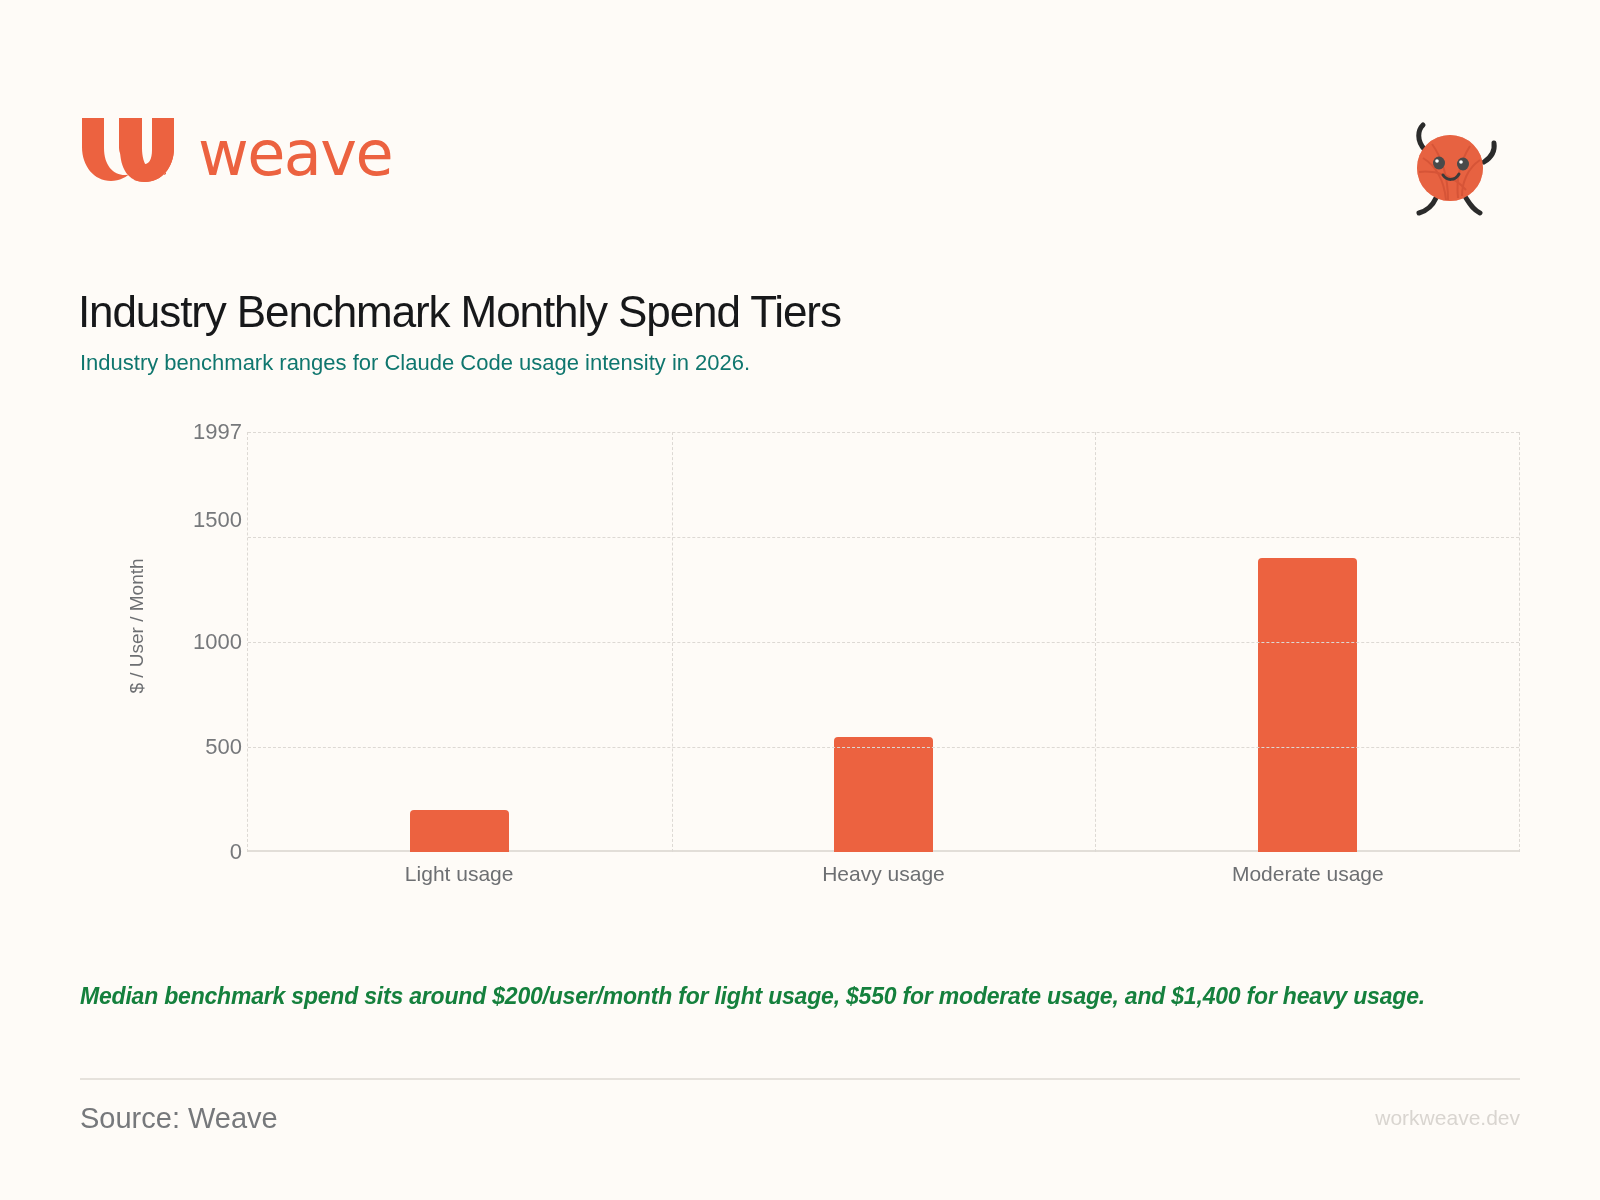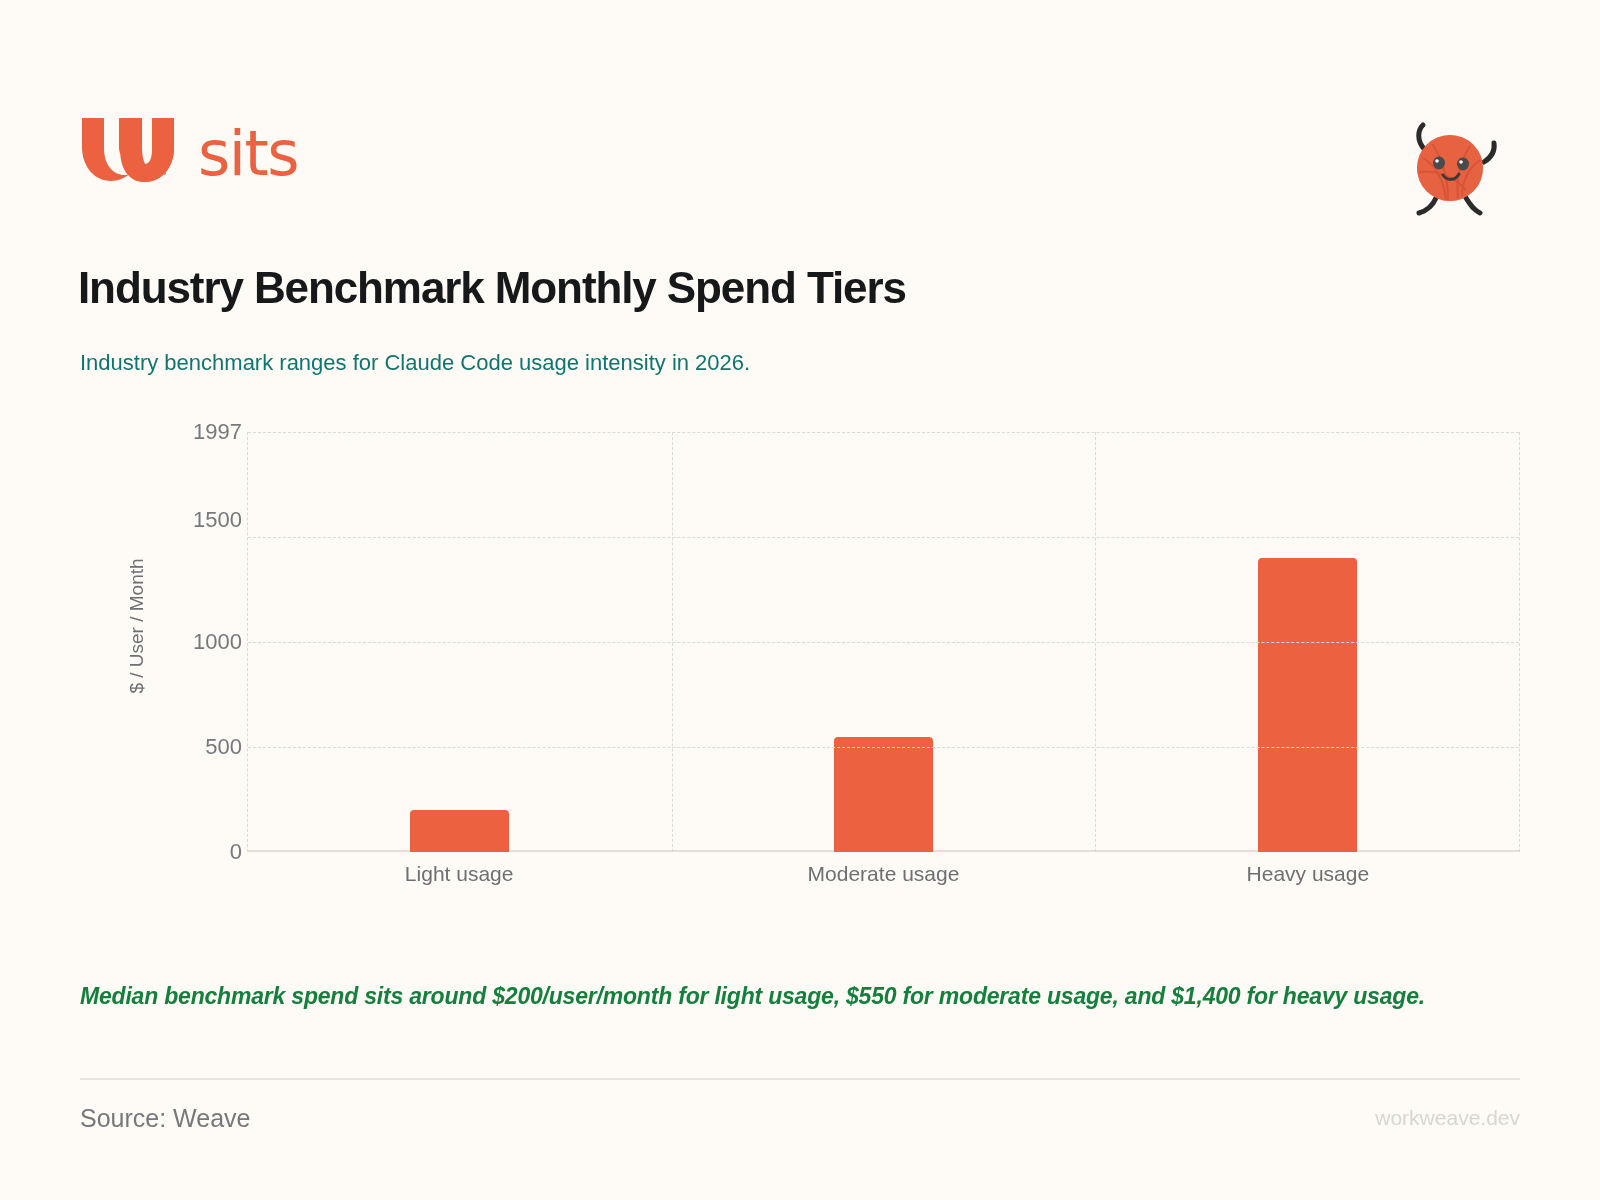--- a/index.html
+++ b/index.html
@@ -49,24 +49,24 @@
     color: #ec6240;
     font-family: "DejaVu Sans", sans-serif;
   }
 
   .mascot { position: absolute; right: 18px; top: 0; width: 110px; height: 110px; }
 
   
   .title {
     position: absolute;
     left: 78px;
-    top: 262px;
+    top: 286px;
     font-size: 44px;
     line-height: 52px;
-    font-weight: 700;
+    font-weight: 400;
     letter-spacing: -1.1px;
     color: #17181a;
   }
 
   .subtitle {
     position: absolute;
     left: 80px;
     top: 348px;
     font-size: 22px;
     line-height: 30px;
@@ -213,37 +213,37 @@
   .footer {
     position: absolute;
     left: 80px;
     right: 80px;
     top: 1098px;
     height: 40px;
     display: flex;
     align-items: center;
     justify-content: space-between;
   }
-  .footer-source { font-size: 25px; color: #76787b; }
+  .footer-source { font-size: 29px; color: #76787b; }
   .footer-site   { font-size: 21px; color: #d9d5d0; }
 </style>
 </head>
 <body>
 
 <div class="page">
 
   <div class="header">
 
     <div class="brand">
       <svg class="brand-mark" viewBox="0 0 96 76" aria-hidden="true">
         <path d="M2 2 h22 v30 c0 17 9 27 21 27 4 0 8 -1 11 -4 l-9 -16 c-1 1 -2 1 -3 1 -3 0 -5 -3 -5 -9 V2 h22 v29 c0 19 -13 34 -30 34 C14 65 2 50 2 31 Z" fill="#ec6240"></path>
         <path d="M40 2 h22 v30 c0 17 8 27 19 27 2 0 4 0 5 -1 V2 h8 v30 c0 20 -13 34 -29 34 -17 0 -25 -14 -25 -33 Z" fill="#ec6240"></path>
         <path d="M72 2 h22 v30 c0 19 -12 34 -29 34 -4 0 -8 -1 -11 -2 l8 -17 c1 1 2 1 3 1 4 0 7 -5 7 -14 Z" fill="#ec6240"></path>
       </svg>
-      <div class="brand-word">sits</div>
+      <div class="brand-word">weave</div>
     </div>
 
     <svg class="mascot" viewBox="0 0 110 110" aria-hidden="true">
 
       <path d="M33 40 C24 30 26 20 31 15" stroke="#2b2b2b" stroke-width="5" fill="none" stroke-linecap="round"></path>
       <path d="M92 52 C100 47 103 40 102 33" stroke="#2b2b2b" stroke-width="5" fill="none" stroke-linecap="round"></path>
       <path d="M44 88 C40 97 34 101 27 103" stroke="#2b2b2b" stroke-width="5" fill="none" stroke-linecap="round"></path>
       <path d="M74 88 C79 96 82 100 88 103" stroke="#2b2b2b" stroke-width="5" fill="none" stroke-linecap="round"></path>
 
       <circle cx="58" cy="58" r="33" fill="#e0593a"></circle>
@@ -297,22 +297,22 @@
     <div class="gridline" style="top: 315px;"></div>
         <div class="gridline" style="top: 210px;"></div>
         <div class="gridline" style="top: 105px;"></div>
         <div class="gridline" style="top: 0px;"></div>
         <div class="vgrid" style="left: 33.3333%;"></div>
         <div class="vgrid" style="left: 66.6667%;"></div>
       </div>
 
     <div class="x-labels" id="x-labels">
         <div class="x-label">Light usage</div>
+        <div class="x-label">Heavy usage</div>
         <div class="x-label">Moderate usage</div>
-        <div class="x-label">Heavy usage</div>
       </div>
   </div>
 
   <div class="callout">Median benchmark spend sits around $200/user/month for light usage, $550 for moderate usage, and $1,400 for heavy usage.</div>
 
   <div class="footer-rule"></div>
   <div class="footer">
     <div class="footer-source">Source: Weave</div>
     <div class="footer-site">workweave.dev</div>
   </div>

